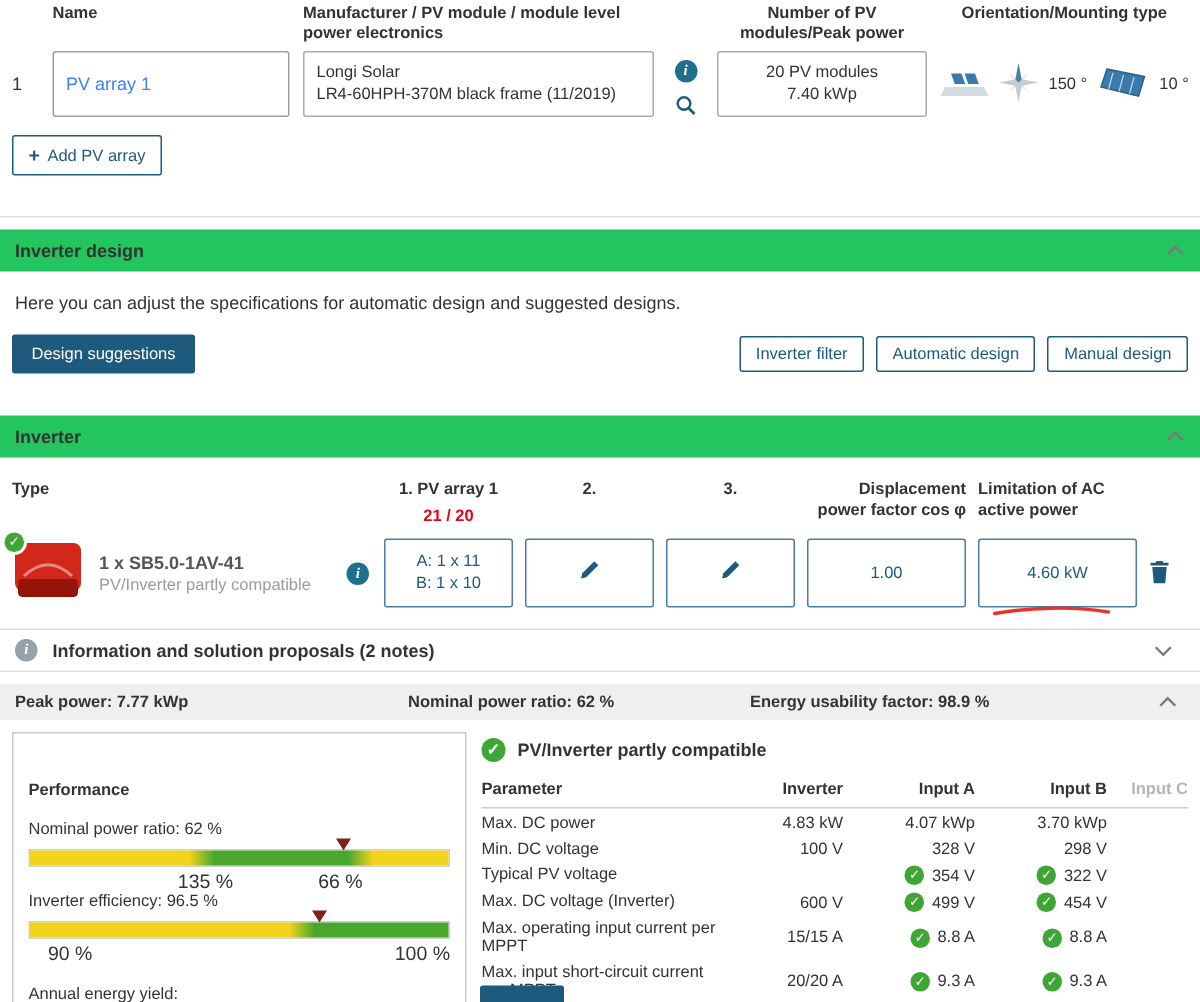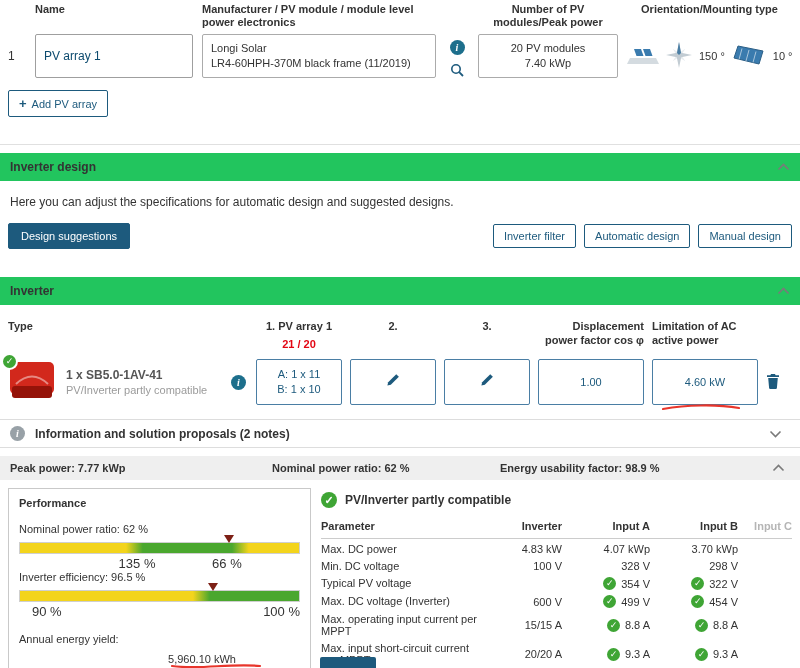--- a/index.html
+++ b/index.html
@@ -11,21 +11,21 @@
     padding-top: 3px;
   }
   .chev { display: inline-flex; align-items: center; cursor: pointer; }
 
   
   .pv-grid { display: grid; grid-template-columns: 18px 158px 234px 24px 140px 1fr; column-gap: 9px; padding: 0 8px; }
   .pv-head { font-weight: bold; font-size: 11px; line-height: 13px; }
   .pv-head.center { text-align: center; }
   .pv-row { margin-top: 5px; align-items: center; }
   .row-index { text-align: left; font-size: 12px; }
-  .cell-input { width: 100%; height: 44px; border: 1px solid #9f9f9f; border-radius: 2px; padding: 0 8px; font-family: "Liberation Sans", sans-serif; font-size: 12px; color: #0c4a6e; }
+  .cell-input { width: 100%; height: 44px; border: 1px solid #9f9f9f; border-radius: 2px; padding: 0 8px; font-family: "Liberation Sans", sans-serif; font-size: 12px; color: #3b82f6; }
   .cell-box { border: 1px solid #ababab; border-radius: 2px; background: #fff; height: 44px; font-size: 11px; line-height: 15px; }
   .module-box { padding: 6px 8px; cursor: pointer; }
   .count-box { display: flex; flex-direction: column; align-items: center; justify-content: center; text-align: center; cursor: pointer; }
   .icon-stack { display: flex; flex-direction: column; align-items: center; gap: 8px; padding-top: 5px; }
   .orient-cluster { display: flex; align-items: center; gap: 6px; height: 44px; }
   .angle { font-size: 11px; white-space: nowrap; cursor: pointer; }
   .trash-right { margin-left: auto; }
 
   .btn { cursor: pointer; border-radius: 2px; font-family: "Liberation Sans", sans-serif; font-size: 11px; }
   .btn-outline { display: inline-flex; align-items: center; gap: 5px; border: 1px solid #1d5a7d; color: #1d5a7d; background: #fff; padding: 5px 10px; }
@@ -59,21 +59,21 @@
   .scribble-ac { position: absolute; left: 8px; bottom: -9px; }
 
   .notes-bar { margin-top: 14px; border-top: 1px solid #ddd; border-bottom: 1px solid #ddd; padding: 6px 10px; display: flex; align-items: center; gap: 10px; font-weight: bold; font-size: 12px; cursor: pointer; }
   .notes-bar .chev { margin-left: auto; margin-right: 8px; }
 
   .summary-bar { margin-top: 8px; background: #efefef; padding: 6px 10px; display: grid; grid-template-columns: 262px 228px 1fr 18px; align-items: center; font-weight: bold; font-size: 11px; }
 
   
   .panels { display: flex; gap: 10px; padding: 8px 8px 0; align-items: flex-start; }
   .perf-panel { width: 303px; flex-shrink: 0; border: 1px solid #c9c9c9; padding: 8px 10px 12px; font-size: 11px; }
-  .perf-title { font-weight: bold; margin-bottom: 14px; font-size: 11px; }
+  .perf-title { font-weight: bold; margin-bottom: 14px; font-size: 11px; margin-top: 24px; }
   .gauge-label { margin-bottom: 7px; }
   .gauge { position: relative; height: 12px; border: 1px solid #cfcfcf; margin-top: 2px; }
   .gauge1-fill { position:absolute; inset:0; background: linear-gradient(90deg,#f3d41c 0%,#f3d41c 38%,#4aa72e 44%,#4aa72e 76%,#f3d41c 82%,#f3d41c 100%); }
   .gauge2-fill { position:absolute; inset:0; background: linear-gradient(90deg,#f3d41c 0%,#f3d41c 62%,#4aa72e 68%,#4aa72e 100%); }
   .marker { position: absolute; top: -8px; width: 0; height: 0; border-left: 5px solid transparent; border-right: 5px solid transparent; border-top: 8px solid #7d2016; transform: translateX(-50%); z-index: 2; }
   .ticks { position: relative; height: 15px; font-size: 13px; margin-top: 2px; }
   .tick { position: absolute; transform: translateX(-50%); white-space: nowrap; }
   .tick-left { position: absolute; left: 13px; }
   .tick-right { position: absolute; right: 0; }
   .perf-rows { margin-top: 12px; }

